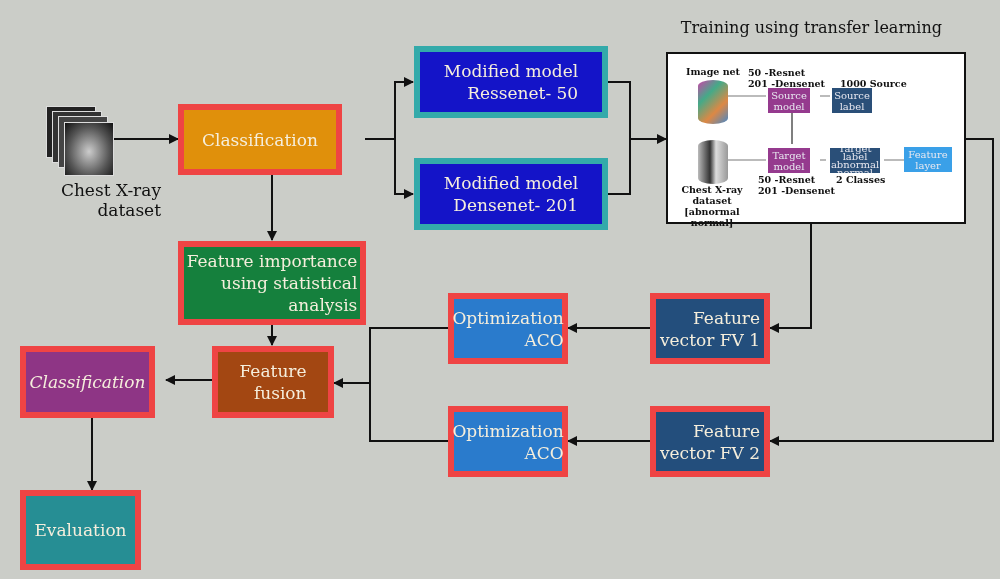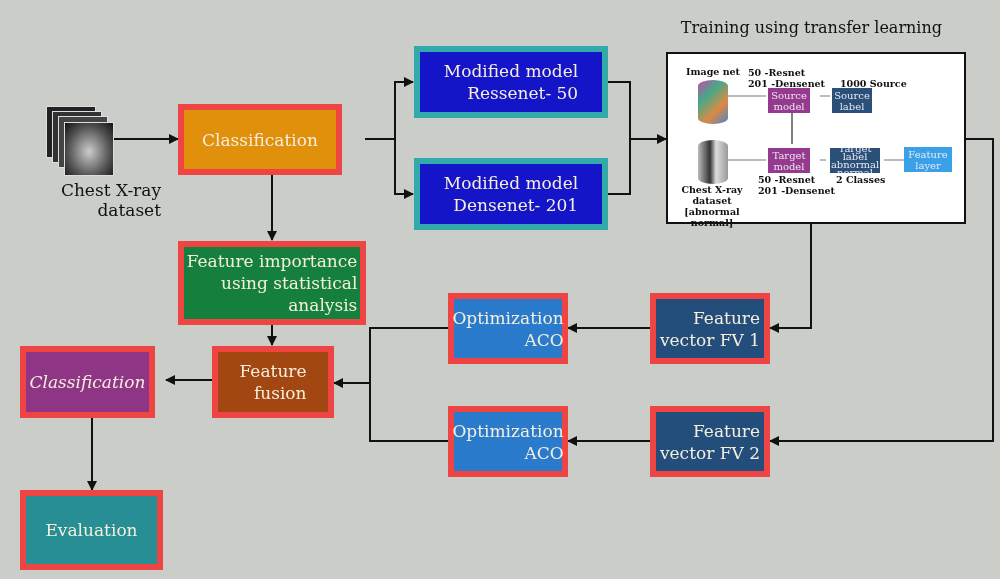--- a/index.html
+++ b/index.html
@@ -53,21 +53,21 @@
 <div class="box" style="left:414px;top:46px;width:194px;height:72px;background:#1414c8;border-color:#3aa;">Modified model
 Ressenet- 50</div>
 <div class="box" style="left:414px;top:158px;width:194px;height:72px;background:#1414c8;border-color:#3aa;">Modified model
 Densenet- 201</div>
 <div class="box" style="left:178px;top:241px;width:188px;height:84px;background:#15803d;">Feature importance
 using statistical
 analysis</div>
 <div class="box" style="left:212px;top:346px;width:122px;height:72px;background:#a34712;">Feature
 fusion</div>
 <div class="box" style="left:20px;top:346px;width:135px;height:72px;background:#8e3585;font-style:italic;">Classification</div>
-<div class="box" style="left:20px;top:490px;width:143px;height:80px;background:#268e94;">Evaluation</div>
+<div class="box" style="left:20px;top:490px;width:121px;height:80px;background:#268e94;">Evaluation</div>
 <div class="box" style="left:448px;top:293px;width:120px;height:71px;background:#2a7bcc;">Optimization
 ACO</div>
 <div class="box" style="left:448px;top:406px;width:120px;height:71px;background:#2a7bcc;">Optimization
 ACO</div>
 <div class="box" style="left:650px;top:293px;width:120px;height:71px;background:#234e7c;">Feature
 vector FV 1</div>
 <div class="box" style="left:650px;top:406px;width:120px;height:71px;background:#234e7c;">Feature
 vector FV 2</div>
 
 <div class="lbl" style="left:680px;top:18px;width:262px;font-size:16px;">Training using transfer learning</div>

